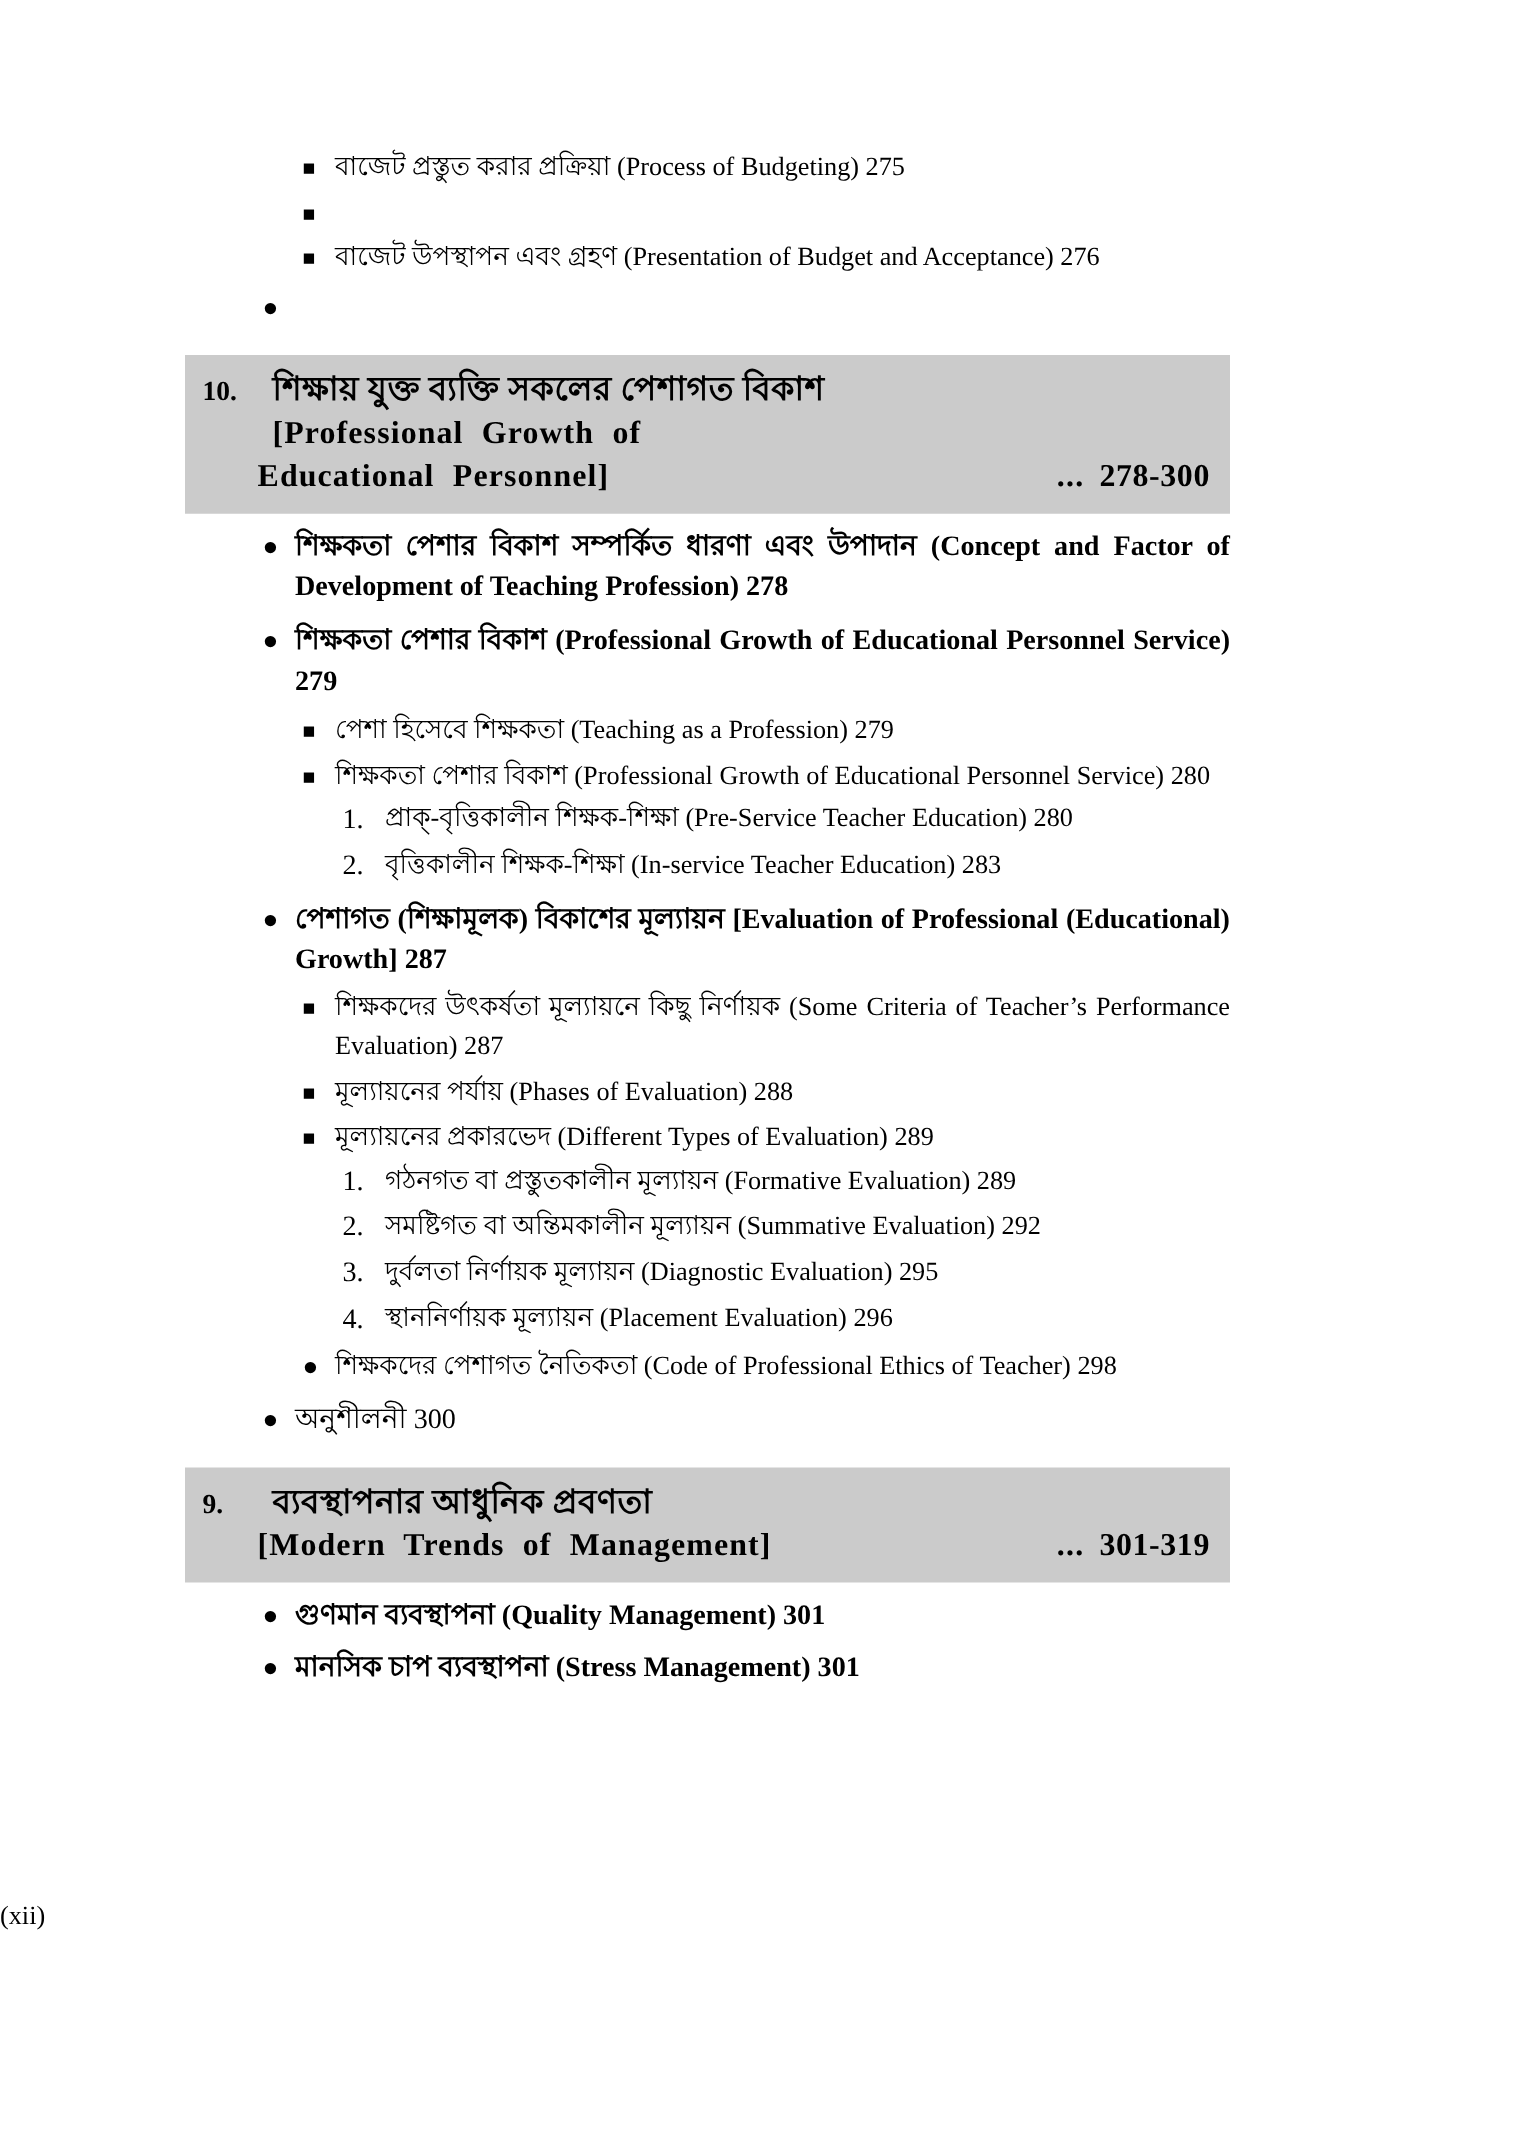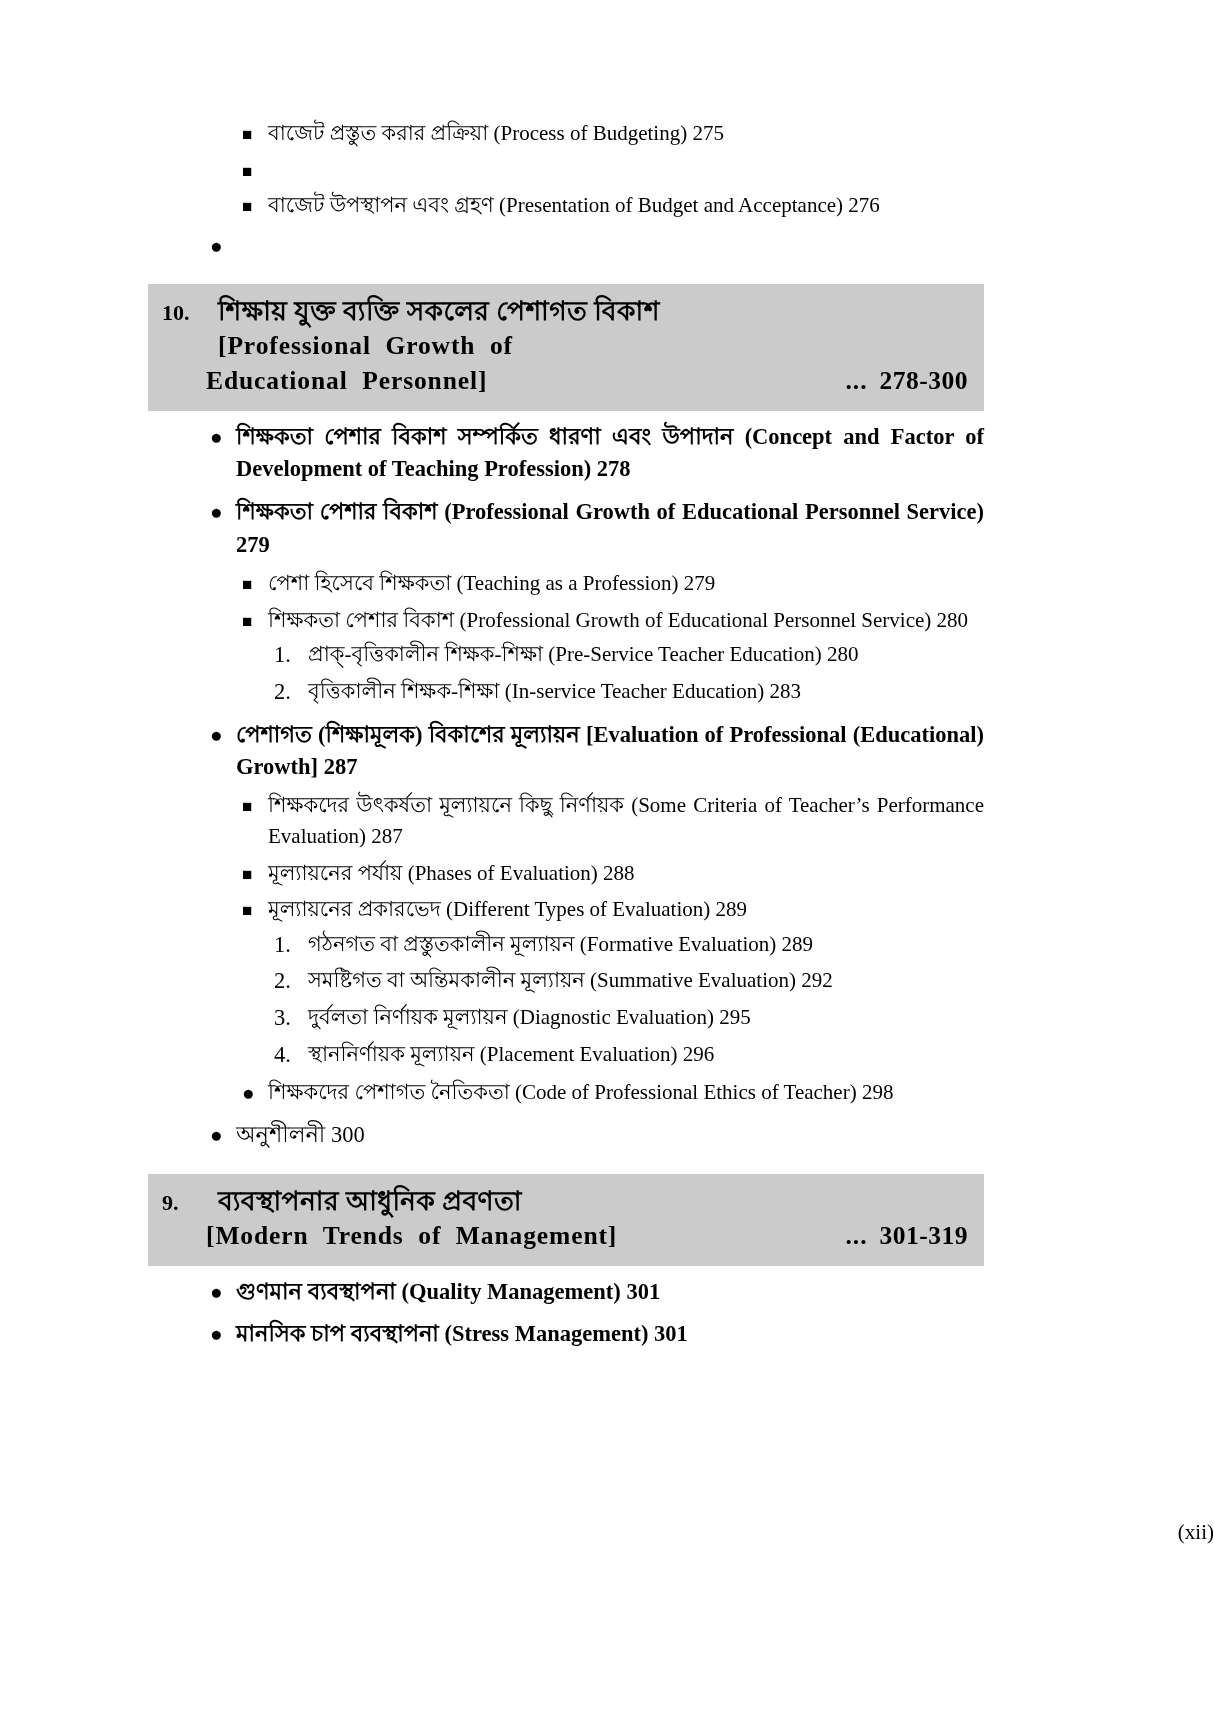--- a/index.html
+++ b/index.html
@@ -143,24 +143,24 @@
     font-weight: normal;
   }
   .txt.nojust { text-align: left; }
 
   
   .top-list .lvl2 { margin-top: 6px; }
 
   
   .footer {
     position: absolute;
-    left: 16px;
+    left: 0;
     right: 0;
     top: 1520px;
-    text-align: right;
+    text-align: left;
     font-size: 21px;
     font-family: "Liberation Serif", "DejaVu Serif", serif;
   }
 </style>
 </head>
 <body>
 
 <div class="page">
 
   <div class="content">

